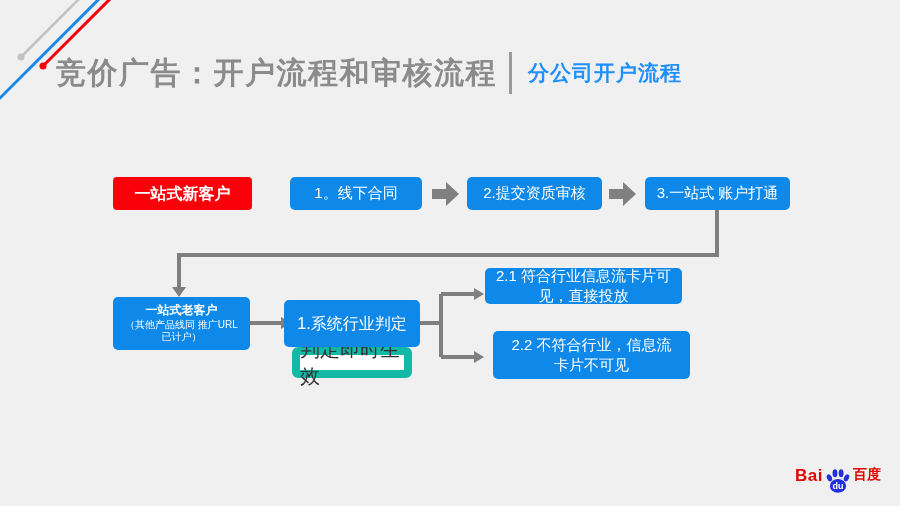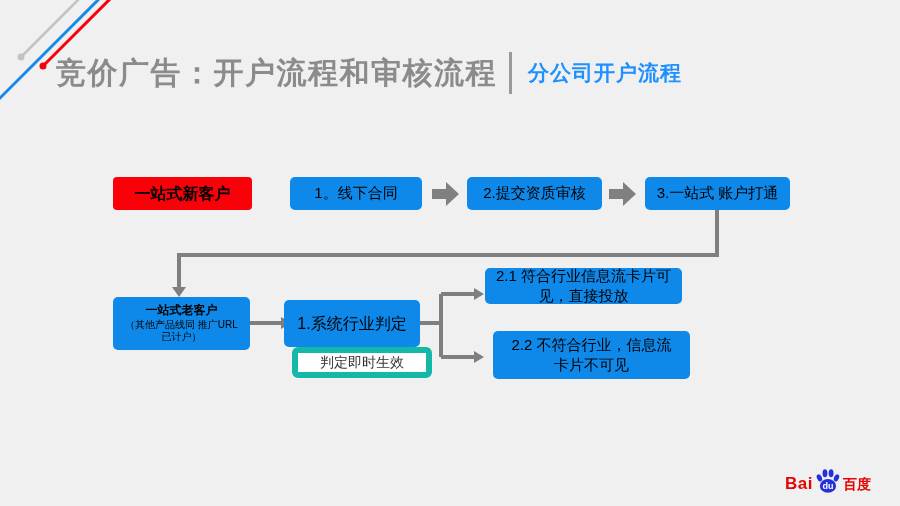--- a/index.html
+++ b/index.html
@@ -21,54 +21,54 @@
   .title-divider { width: 3px; height: 42px; background: #9a9a9a; margin: 0 16px 0 12px; }
   .title-sub { font-size: 21px; font-weight: bold; color: #1e90ff; letter-spacing: 1px; white-space: nowrap; }
 
   
   .connectors { position: absolute; left: 0; top: 0; width: 900px; height: 506px; pointer-events: none; }
 
   
   .box {
     position: absolute;
     background: #0f89e9;
-    color: #000000;
+    color: #ffffff;
     border-radius: 5px;
     display: flex;
     flex-direction: column;
     align-items: center;
     justify-content: center;
     text-align: center;
     line-height: 1.35;
   }
   .box.red { background: #fa0008; border-radius: 4px; }
   .box-start-new   { left: 113px; top: 177px; width: 139px; height: 33px; font-size: 16px; font-weight: bold; }
   .box-step1       { left: 290px; top: 177px; width: 132px; height: 33px; font-size: 15px; }
   .box-step2       { left: 467px; top: 177px; width: 135px; height: 33px; font-size: 15px; }
   .box-step3       { left: 645px; top: 177px; width: 145px; height: 33px; font-size: 15px; }
   .box-start-old   { left: 113px; top: 297px; width: 137px; height: 53px; padding: 2px 6px; }
   .box-start-old .main { font-size: 12px; font-weight: bold; line-height: 1.2; }
   .box-start-old .note { font-size: 10px; line-height: 1.25; margin-top: 1px; }
   .box-judge       { left: 284px; top: 300px; width: 136px; height: 47px; font-size: 16px; font-weight: normal; z-index: 2; }
   .judge-note {
-    position: absolute; left: 292px; top: 347px; width: 140px; height: 31px;
-    background: #ffffff; border: 6px solid #14b8a6; border-radius: 6px;
+    position: absolute; left: 292px; top: 347px; width: 120px; height: 31px;
+    background: #ffffff; border: 8px solid #14b8a6; border-radius: 6px;
     display: flex; align-items: center; justify-content: center;
-    font-size: 14px; color: #333333; z-index: 1;
+    font-size: 20px; color: #333333; z-index: 1;
   }
   .box-out1        { left: 485px; top: 268px; width: 197px; height: 36px; font-size: 15px; padding: 3px 10px; }
   .box-out2        { left: 485px; top: 331px; width: 197px; height: 48px; font-size: 15px; padding: 3px 12px; margin-left: 8px; }
 
   
   .block-arrow { position: absolute; width: 28px; height: 26px; }
   .block-arrow.a1 { left: 432px; top: 181px; }
   .block-arrow.a2 { left: 609px; top: 181px; }
 
   
-  .logo { position: absolute; right: 29px; bottom: 11px; display: flex; align-items: flex-end; }
+  .logo { position: absolute; right: 19px; bottom: 11px; display: flex; }
   .logo .bai { color: #e10601; font-size: 17px; font-weight: bold; letter-spacing: 0.5px; line-height: 1; margin-bottom: 3px; }
   .logo .cn  { color: #e10601; font-size: 14px; font-weight: bold; line-height: 1; margin-bottom: 4px; margin-left: 1px; }
   .logo svg { display: block; margin: 0 1px; }
 </style>
 </head>
 <body>
 
 <div class="slide">
 
   <div class="deco">

